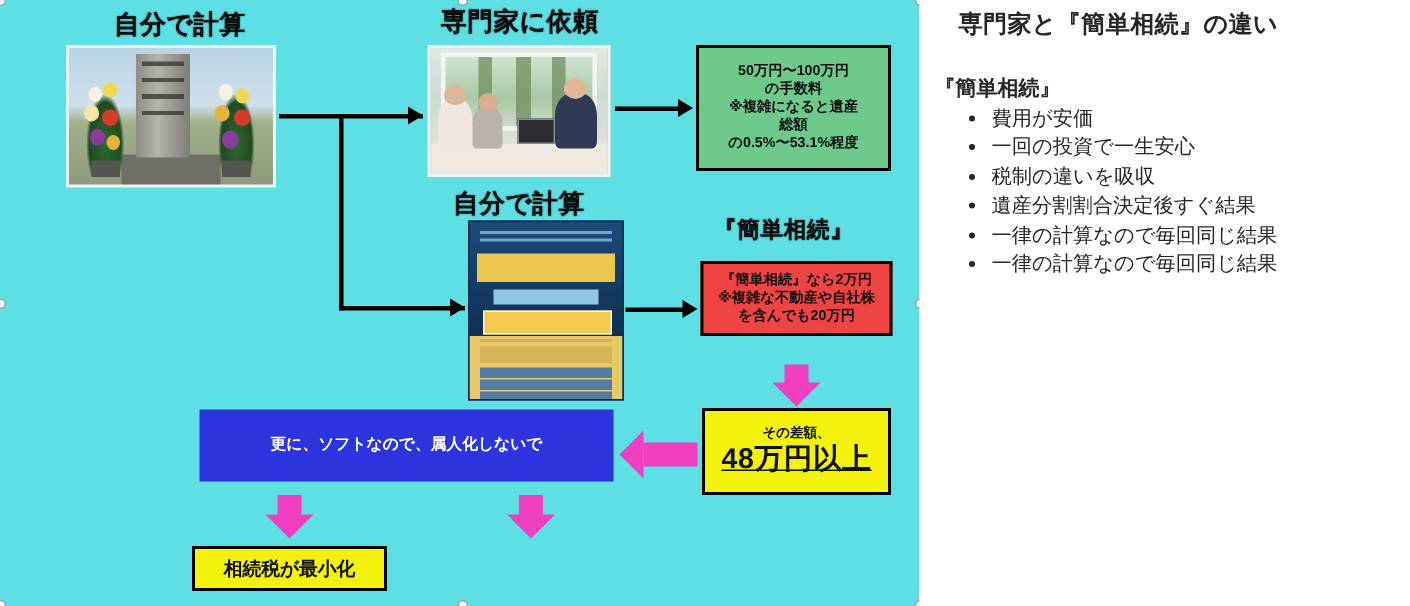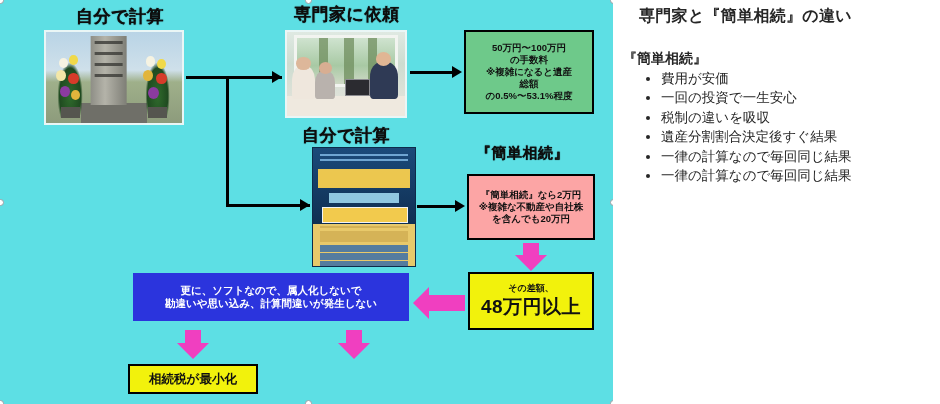--- a/index.html
+++ b/index.html
@@ -49,24 +49,24 @@
   .mt-p{position:absolute;bottom:20%;border-radius:40% 40% 12% 12%;}
   .mt-head{position:absolute;border-radius:50%;}
   .mt-lap{position:absolute;left:49%;bottom:24%;width:20%;height:18%;background:#2b2b30;
       border:1px solid #8b8b90;}
 
   
   .box{position:absolute;border:2px solid #000;box-sizing:border-box;
        display:flex;flex-direction:column;align-items:center;justify-content:center;
        text-align:center;font-weight:bold;color:#111;line-height:1.28;}
   #box-fee{left:464px;top:30px;width:130px;height:84px;background:#6ec98a;font-size:9.5px;padding:2px 16px;}
-  #box-kantan{left:467px;top:174px;width:128px;height:66px;background:#fca5a5;font-size:9.5px;padding:2px 3px;}
+  #box-kantan{left:467px;top:174px;width:128px;height:50px;background:#ef4444;font-size:9.5px;padding:2px 3px;}
   #box-diff{left:468px;top:272px;width:126px;height:58px;background:#f2f20c;padding:2px;}
   #box-diff .small{font-size:9px;font-weight:bold;}
-  #box-diff .big{font-size:19px;font-weight:bold;letter-spacing:.5px;}
+  #box-diff .big{font-size:19px;font-weight:bold;letter-spacing:.5px;text-decoration:underline;}
   #box-soft{left:133px;top:273px;width:276px;height:48px;background:#2b34dd;border:none;
       color:#fff;font-size:10.5px;padding:0 6px;}
   #box-min{left:128px;top:364px;width:130px;height:30px;background:#f2f20c;font-size:12.5px;}
   #box-quick{left:278px;top:364px;width:152px;height:30px;background:#f2f20c;font-size:12.5px;}
 
   
   #book{position:absolute;left:312px;top:147px;width:104px;height:120px;
         border:1px solid #0d2b4a;box-sizing:border-box;overflow:hidden;background:#143a63;}
   .bk-top{position:absolute;left:0;top:0;width:100%;height:64%;
       background:linear-gradient(180deg,#1b4a7a,#0f2f52);}
@@ -210,21 +210,20 @@
       <div class="big">48万円以上</div>
     </div>
 
     <div class="pink left" style="left:413px;top:287px;width:52px;height:32px;">
       <div class="shaft" style="left:16px;top:8px;width:36px;height:16px;"></div>
       <div class="tip" style="left:0;top:0;"></div>
     </div>
 
     <div class="box" id="box-soft">
       <div>更に、ソフトなので、属人化しないで</div>
-      <div>勘違いや思い込み、計算間違いが発生しない</div>
     </div>
 
     <div class="pink down" style="left:177px;top:330px;width:32px;height:30px;">
       <div class="shaft" style="left:8px;top:0;width:16px;height:15px;"></div>
       <div class="tip" style="left:0;top:13px;"></div>
     </div>
     <div class="pink down" style="left:338px;top:330px;width:32px;height:30px;">
       <div class="shaft" style="left:8px;top:0;width:16px;height:15px;"></div>
       <div class="tip" style="left:0;top:13px;"></div>
     </div>

